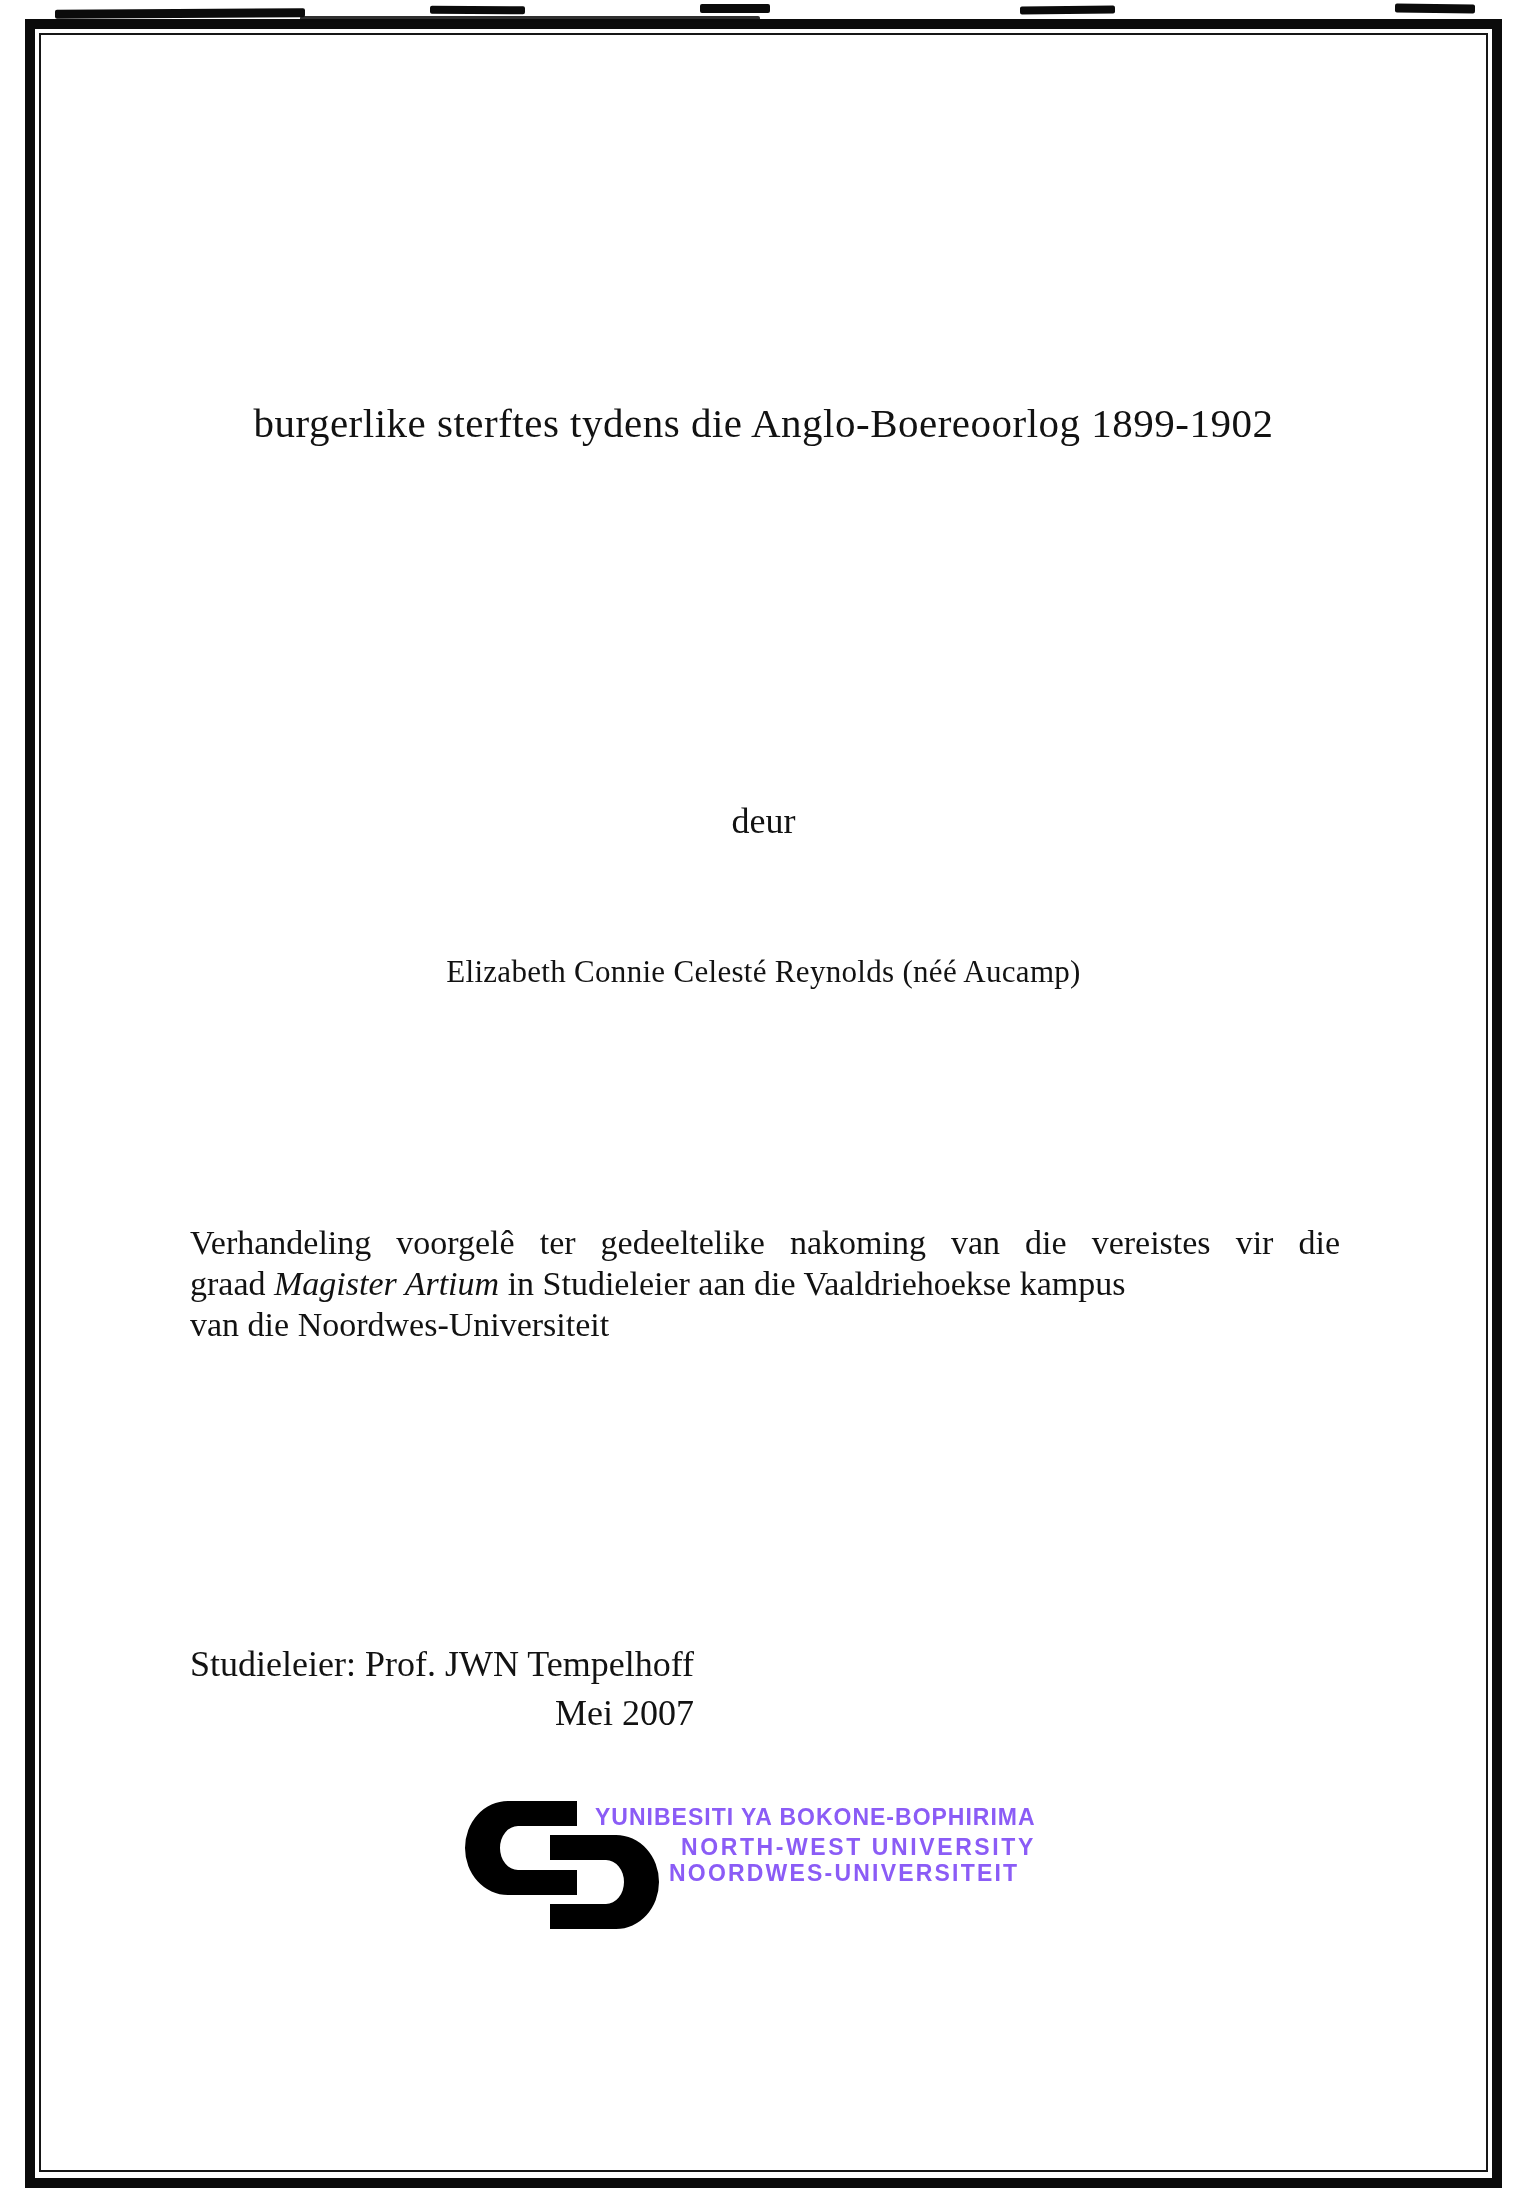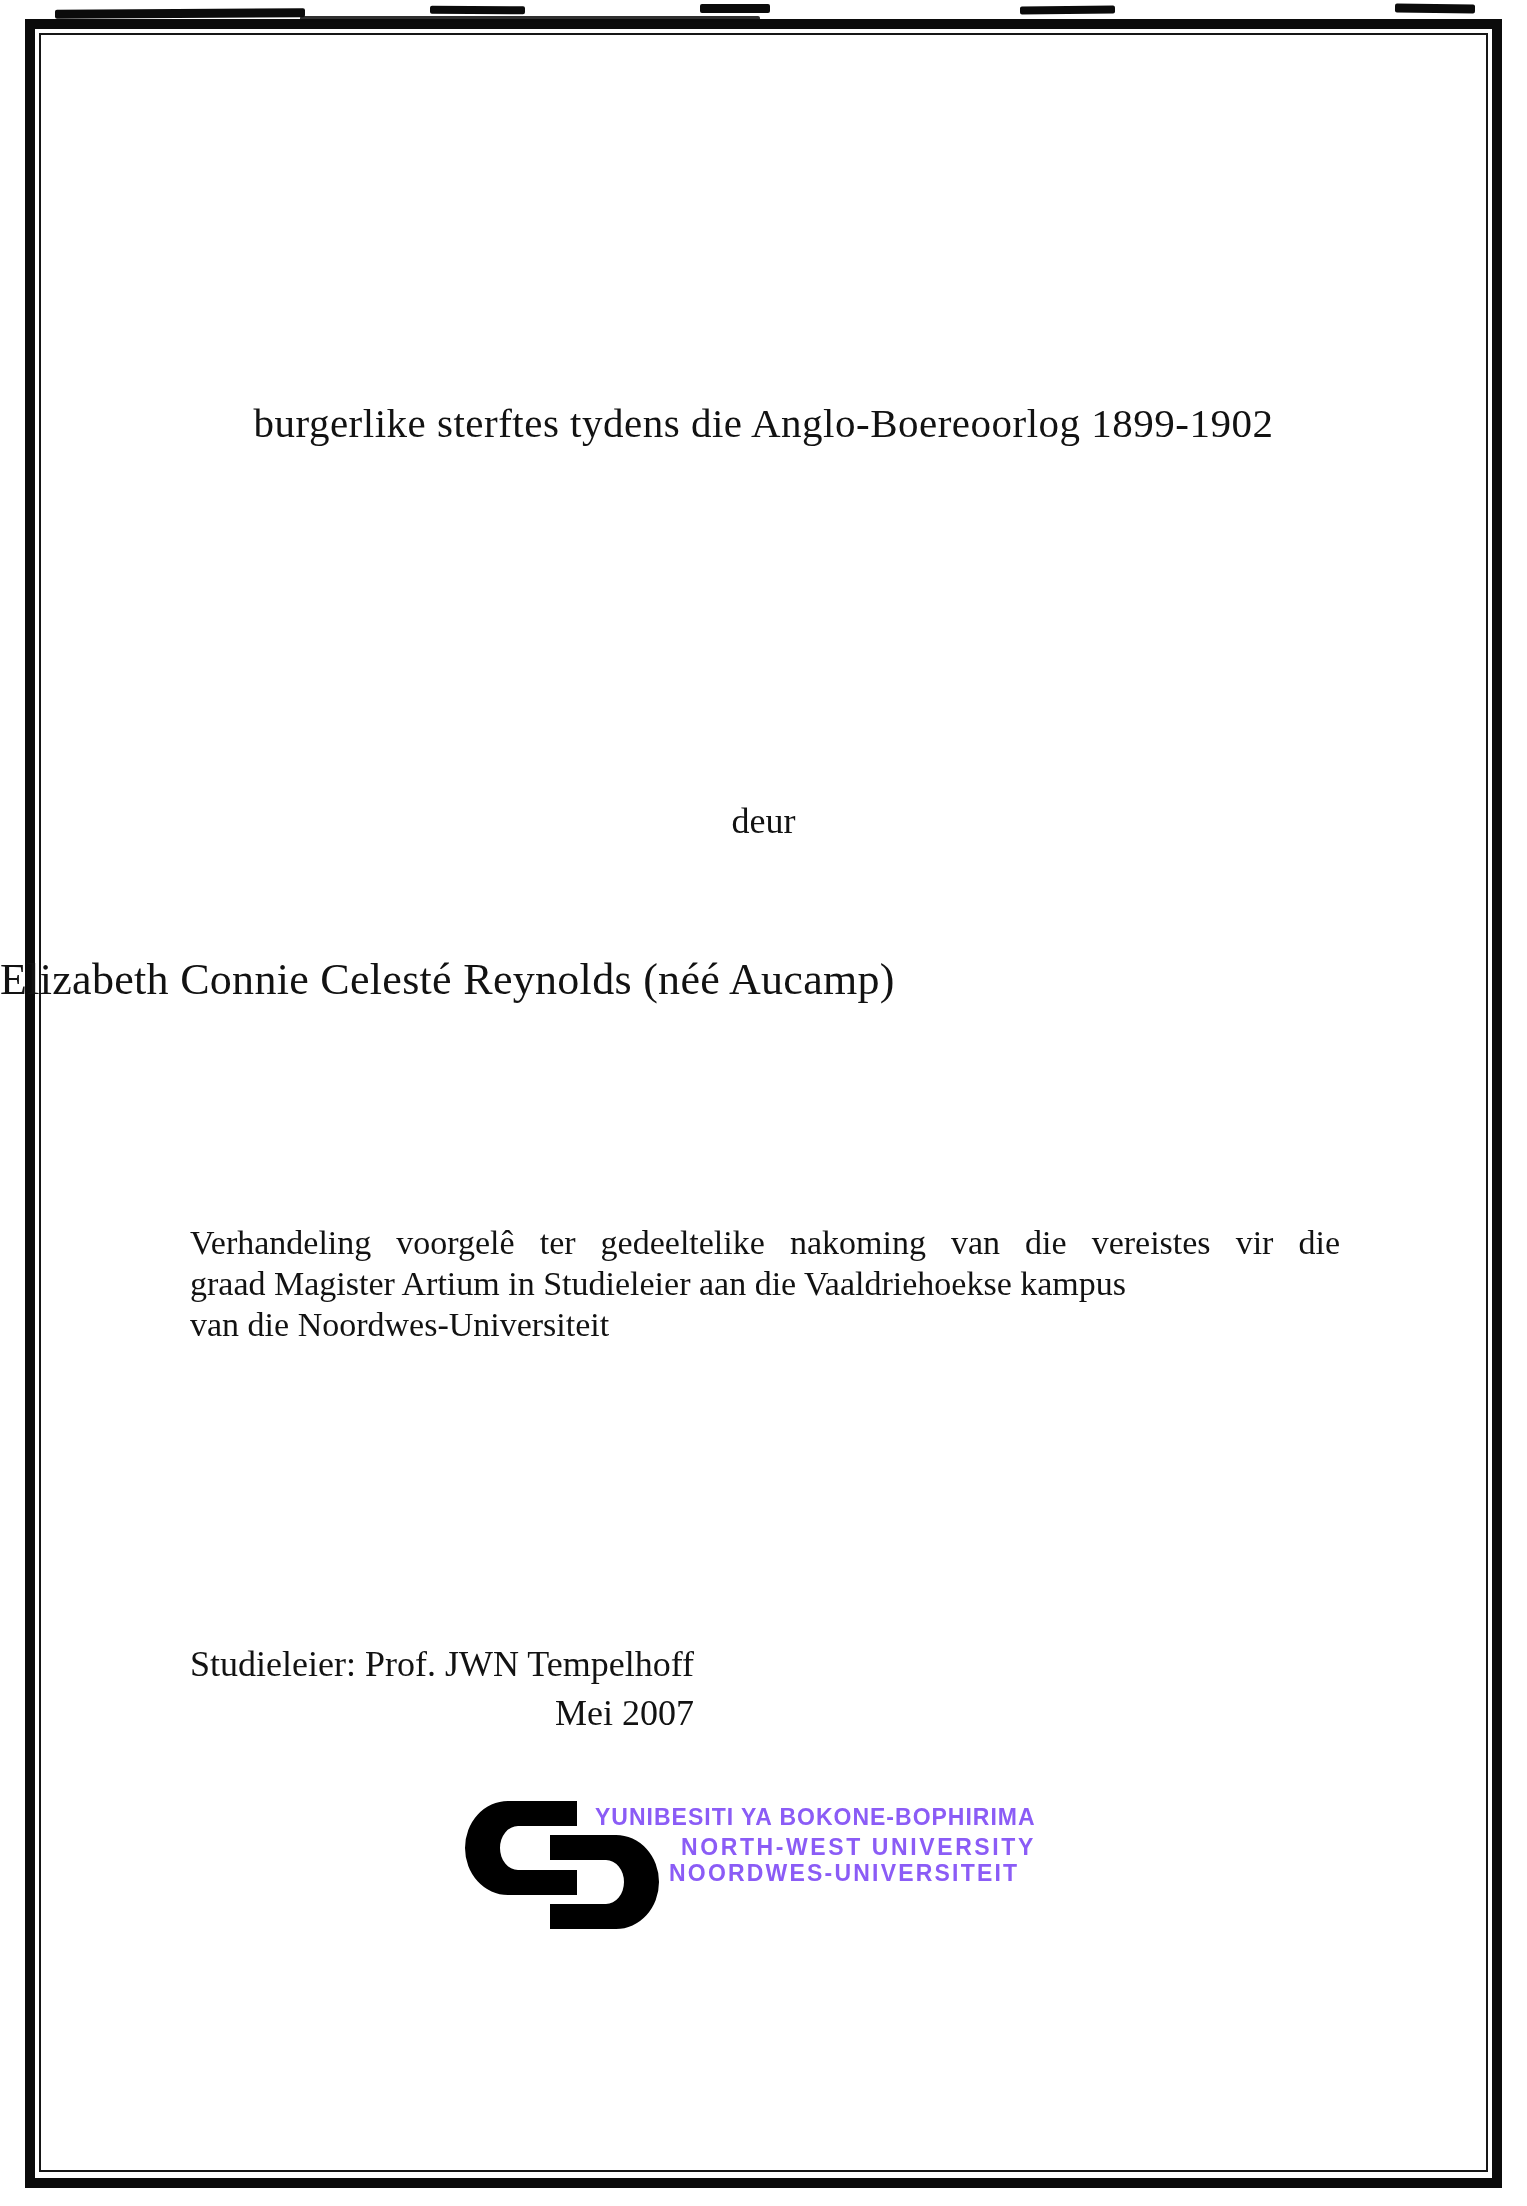--- a/index.html
+++ b/index.html
@@ -36,28 +36,28 @@
     text-align:center;
     font-size:41px;line-height:76px;
     letter-spacing:.5px;
   }
   .byline{
     position:absolute;left:0;right:0;top:800px;
     text-align:center;font-size:36px;
   }
   .author{
     position:absolute;left:0;right:0;top:954px;
-    text-align:left;font-size:44px;letter-spacing:.3px;
+    text-align:center;font-size:31px;letter-spacing:.3px;
   }
   .declaration{
     position:absolute;left:190px;top:1222px;width:1150px;
     font-size:34px;line-height:41px;
   }
   .decl-line1{text-align:justify;text-align-last:justify;}
-  .italic{}
+  .italic{font-style:italic;}
   .supervisor-block{
     position:absolute;left:190px;top:1640px;
     font-size:36px;line-height:49px;text-align:right;
   }
   .logo{position:absolute;left:462px;top:1796px;width:640px;height:150px;}
   .logo-mark{position:absolute;left:0;top:3px;width:200px;height:132px;}
   .logo-text{
     position:absolute;
     font-family:"Liberation Sans","DejaVu Sans",sans-serif;
     font-weight:bold;color:#8b5cf6;white-space:nowrap;margin-left:9px;

